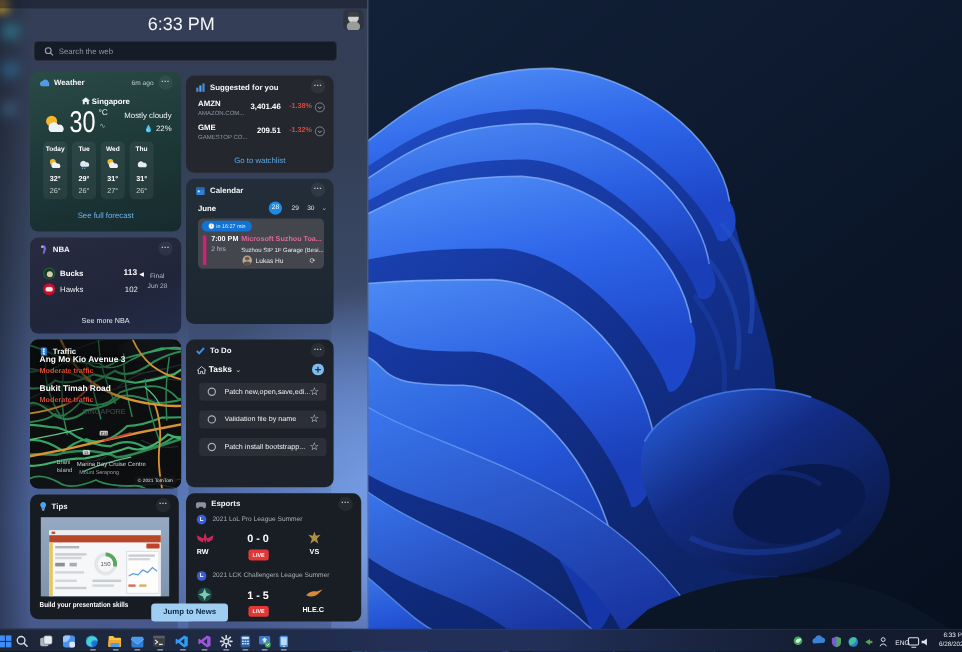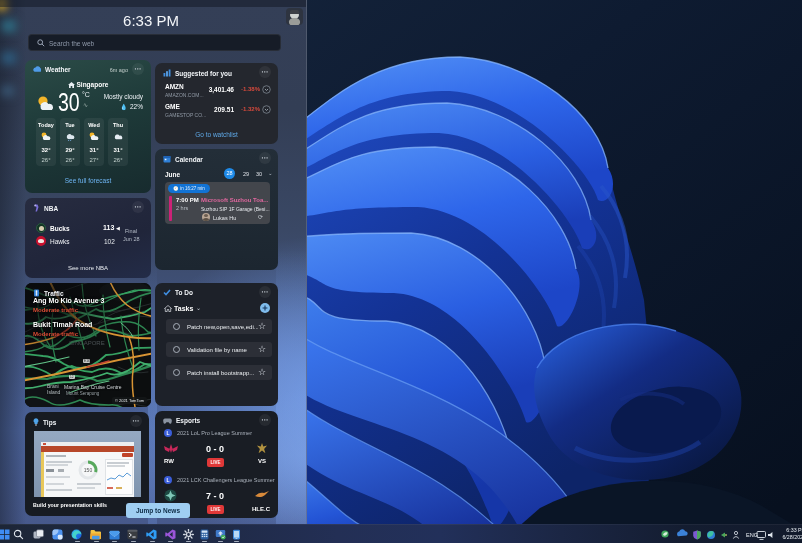--- a/index.html
+++ b/index.html
@@ -401,21 +401,21 @@
       <span class="abs" style="left:21px;top:5px;width:71px;overflow:hidden;white-space:nowrap;font-size:6px;color:#eceff2;">Validation file by name</span>
       <span class="abs" style="right:6px;top:2px;font-size:9px;color:#dfe5ec;">☆</span>
     </div>
     <div class="abs" style="left:11px;top:82px;width:106px;height:15px;background:#2c2f37;border-radius:3px;">
       <div class="abs" style="left:7px;top:4px;width:7px;height:7px;border:1px solid #a8b0ba;border-radius:50%;"></div>
       <span class="abs" style="left:21px;top:5px;width:71px;overflow:hidden;white-space:nowrap;font-size:6px;color:#eceff2;">Patch install bootstrapp...</span>
       <span class="abs" style="right:6px;top:2px;font-size:9px;color:#dfe5ec;">☆</span>
     </div>
   </div>
 
-  <div class="card" style="left:155px;top:411px;width:123px;height:107px;background:#191d24;">
+  <div class="card" style="left:155px;top:411px;width:146px;height:107px;background:#191d24;">
     <div class="hdr">
           <svg width="9" height="6" viewBox="0 0 9 6">
             <path d="M2 0.5 L7 0.5 C8.2 0.5 9 1.5 8.8 3 L8.4 5 C8.2 5.8 7.2 6 6.6 5.4 L5.6 4.2 L3.4 4.2 L2.4 5.4 C1.8 6 0.8 5.8 0.6 5 L0.2 3 C0 1.5 0.8 0.5 2 0.5Z" fill="#8a93a0"></path>
           </svg>
           <span>Esports</span>
         </div>
     <span class="dots" style="right:7px;">⋯</span>
     <div class="abs" style="left:9px;top:18px;width:8px;height:8px;border-radius:50%;background:#3a5dd8;color:#fff;font-size:5px;font-weight:bold;text-align:center;line-height:8px;">L</div>
     <span class="abs" style="left:22px;top:19px;font-size:5.5px;color:#aab1bb;">2021 LoL Pro League Summer</span>
     <svg class="abs" style="left:8px;top:31px" width="16" height="13" viewBox="0 0 16 13">
@@ -427,21 +427,21 @@
         </svg>
     <span class="abs" style="left:9px;top:47px;font-size:6px;font-weight:bold;color:#fff;">RW</span>
     <div class="abs" style="left:52px;top:47px;width:17px;height:9px;background:#e03838;border-radius:2px;color:#fff;font-size:4.5px;font-weight:bold;text-align:center;line-height:9px;">LIVE</div>
     <span class="abs" style="left:103px;top:47px;font-size:6px;font-weight:bold;color:#fff;">VS</span>
     <div class="abs" style="left:9px;top:65px;width:8px;height:8px;border-radius:50%;background:#3a5dd8;color:#fff;font-size:5px;font-weight:bold;text-align:center;line-height:8px;">L</div>
     <span class="abs" style="left:22px;top:66px;font-size:5.5px;color:#aab1bb;">2021 LCK Challengers League Summer</span>
     <svg class="abs" style="left:9px;top:78px" width="13" height="13" viewBox="0 0 13 13">
           <circle cx="6.5" cy="6.5" r="6" fill="#1d4a44"></circle>
           <path d="M6.5 1.5 L8 5 L11.5 6.5 L8 8 L6.5 11.5 L5 8 L1.5 6.5 L5 5Z" fill="#7fc8b8"></path>
         </svg>
-    <span class="abs" style="left:40px;top:80px;width:40px;text-align:center;font-size:9px;font-weight:bold;color:#fff;">7 - 0</span>
+    <span class="abs" style="left:40px;top:80px;width:40px;text-align:center;font-size:9px;font-weight:bold;color:#fff;">1 - 5</span>
     <svg class="abs" style="left:100px;top:80px" width="14" height="9" viewBox="0 0 14 9">
           <path d="M0 5 C3 2, 6 1, 9 2 L14 0 L10 4 C8 6, 4 7, 0 5Z" fill="#d88a3a"></path>
         </svg>
     <div class="abs" style="left:52px;top:94px;width:17px;height:9px;background:#e03838;border-radius:2px;color:#fff;font-size:4.5px;font-weight:bold;text-align:center;line-height:9px;">LIVE</div>
     <span class="abs" style="left:97px;top:95px;font-size:6px;font-weight:bold;color:#fff;">HLE.C</span>
   </div>
 
   <div class="abs" style="left:126px;top:503px;width:64px;height:15px;background:#9fcef2;border-radius:3px;color:#0d2b45;font-size:6.5px;font-weight:bold;text-align:center;line-height:15px;z-index:5;">Jump to News</div>
 </div>
 

